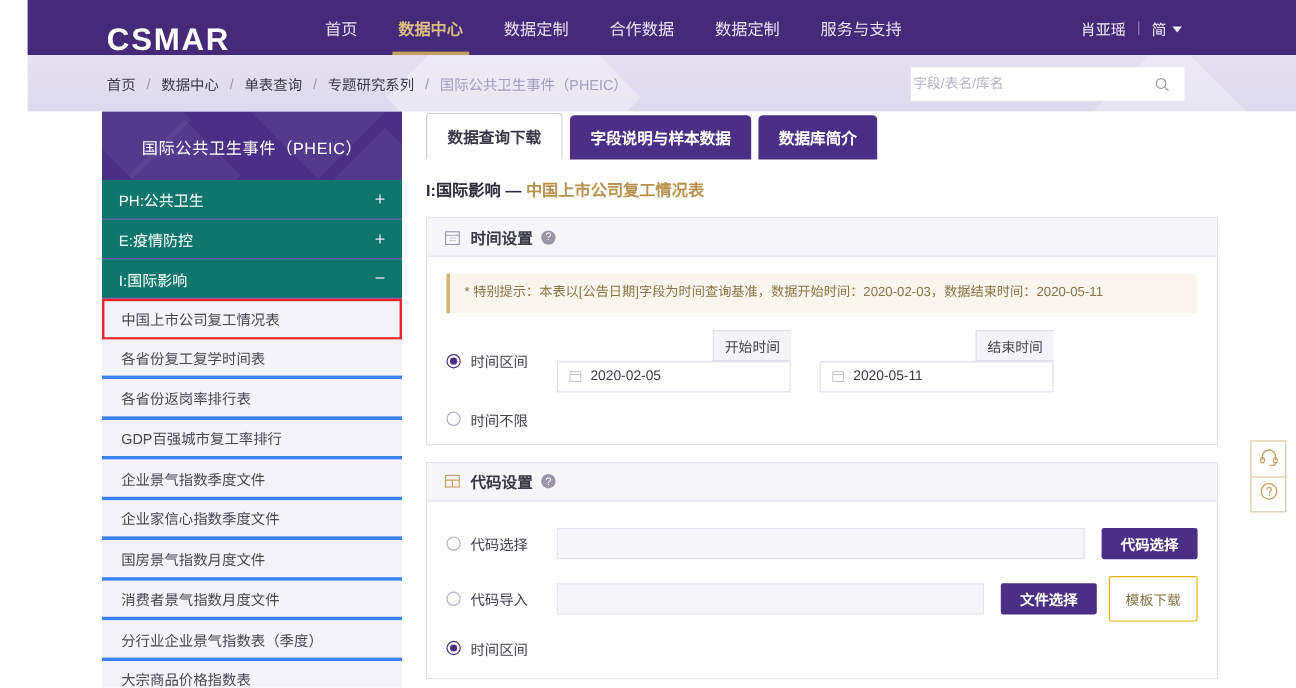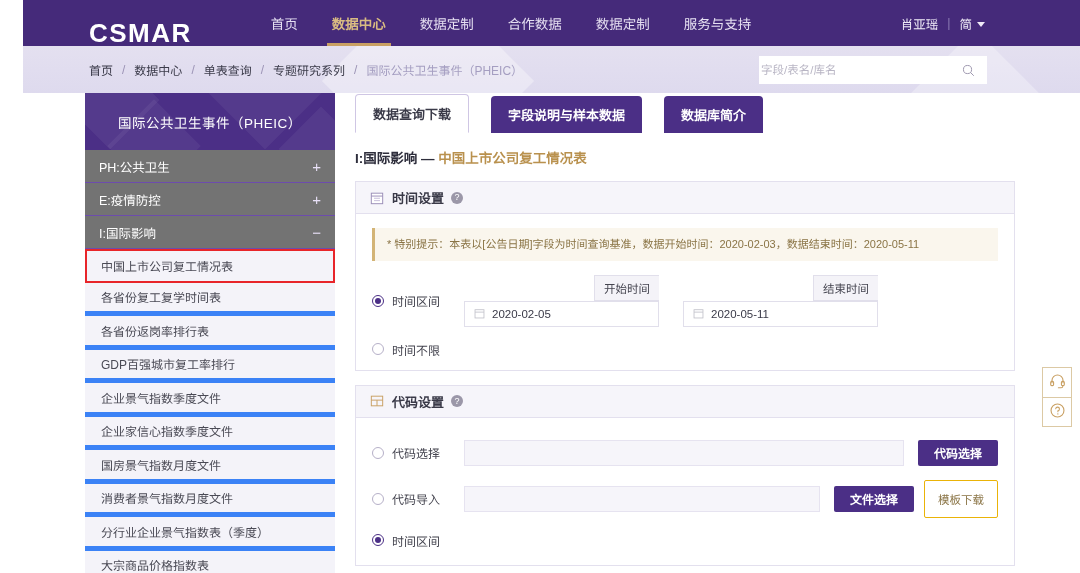--- a/index.html
+++ b/index.html
@@ -135,50 +135,50 @@
     transform: rotate(45deg);
   }
   .sb-header .d1 { width: 70px; height: 70px; left: -10px; top: -28px; }
   .sb-header .d2 { width: 66px; height: 66px; left: 36px; top: 20px; }
   .sb-header .d3 { width: 80px; height: 80px; right: 30px; top: -40px; }
   .sb-header .d4 { width: 60px; height: 60px; right: -16px; top: 26px; }
   .sb-header .title-txt { position: relative; z-index: 2; letter-spacing: .5px; }
 
   .sb-group {
     height: 33px;
-    background: #737373;
+    background: #0f766e;
     color: #ffffff;
     display: flex; align-items: center; justify-content: space-between;
     padding: 0 14px;
     font-size: 12.5px;
     border-bottom: 1px solid #6d4cad;
     cursor: pointer;
   }
   .sb-group .pm { font-size: 15px; line-height: 1; color: #e9e1f8; }
 
   .sb-item {
     height: 33.5px;
     background: #f4f3f9;
-    border-bottom: 5px solid #3b82f6;
+    border-bottom: 3px solid #3b82f6;
     display: flex; align-items: center;
     padding-left: 16px;
     font-size: 12px; color: #4a4a55;
     cursor: pointer;
   }
   .sb-item.selected {
     background: #f4f3f9;
     border: 2px solid #e8252a;
     height: 33.5px;
     padding-left: 14px;
   }
 
   
   .main { position: absolute; left: 332px; top: 0; width: 660px; }
 
-  .tabs { display: flex; align-items: flex-end; height: 40px; gap: 22px; }
+  .tabs { display: flex; align-items: flex-end; height: 40px; gap: 6px; }
   .tab {
     height: 37px; padding: 0 17px;
     display: flex; align-items: center; justify-content: center;
     font-size: 13px; font-weight: bold;
     background: #4b2f86; color: #ffffff;
     border-radius: 4px 4px 0 0;
     cursor: pointer;
     white-space: nowrap;
   }
   .tab.active {

